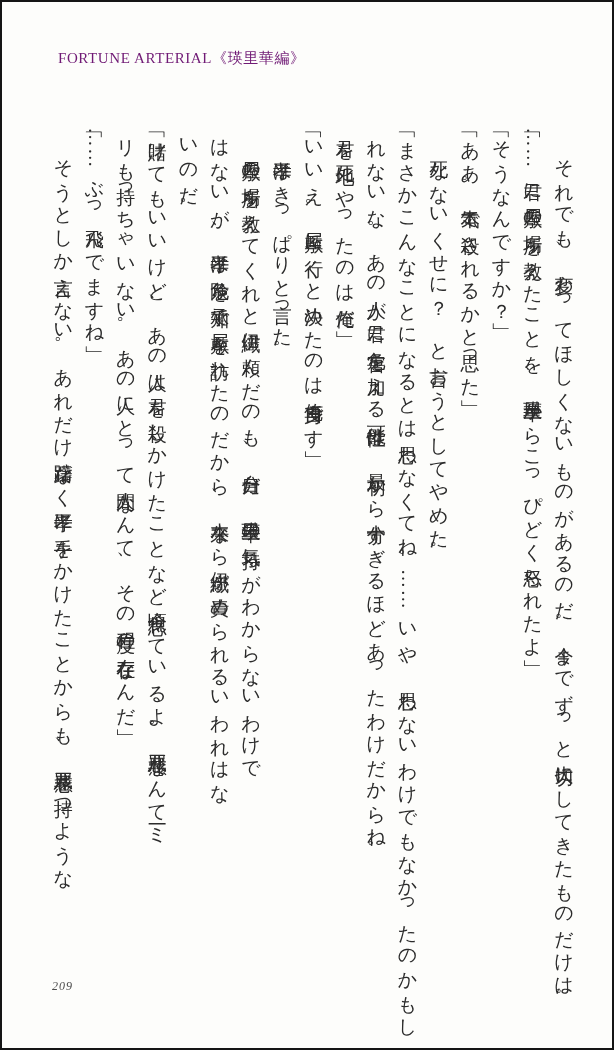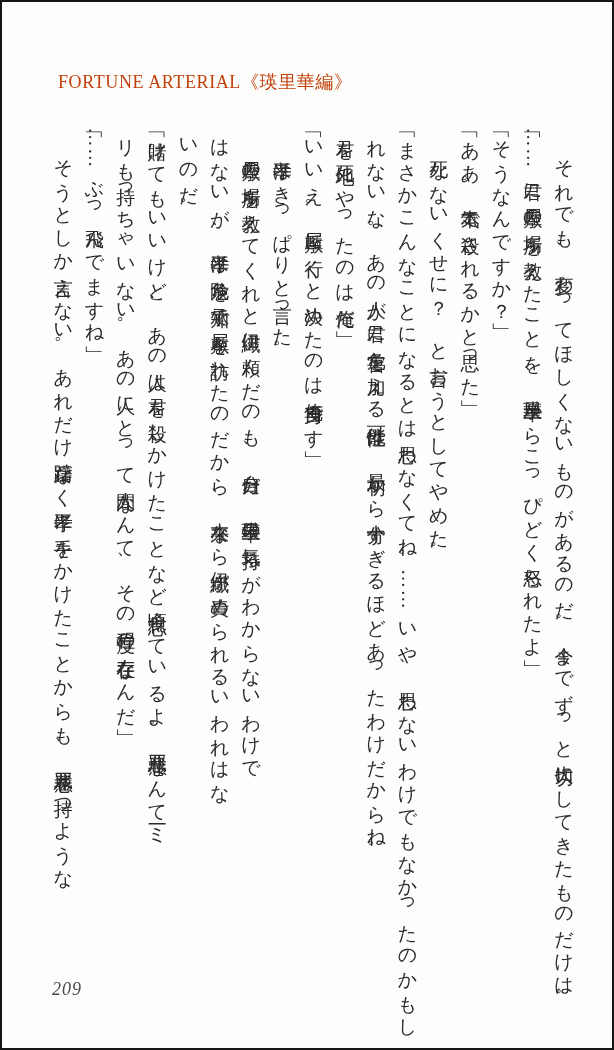--- a/index.html
+++ b/index.html
@@ -13,25 +13,25 @@
   }
   .page-frame {
     position: absolute;
     inset: 0;
     border: 2px solid #151515;
     pointer-events: none;
     z-index: 5;
   }
   .running-header {
     position: absolute;
-    top: 70px;
+    top: 49px;
     left: 58px;
-    font-size: 18px;
+    font-size: 15px;
     letter-spacing: 0.6px;
-    color: #c2410c;
+    color: #701a75;
     white-space: nowrap;
   }
   .body-text {
     position: absolute;
     top: 126px;
     right: 34px;
     height: 896px;
     writing-mode: vertical-rl;
     text-orientation: mixed;
     font-size: 19px;
@@ -41,21 +41,21 @@
     white-space: nowrap;
   }
   .body-text p {
     margin: 0;
     padding: 0;
   }
   .page-number {
     position: absolute;
     left: 52px;
     top: 979px;
-    font-size: 18px;
+    font-size: 12px;
     font-style: italic;
     color: #4a4a4a;
     letter-spacing: 1px;
   }
 </style>
 </head>
 <body>
 
 <div class="page-frame"></div>
 

